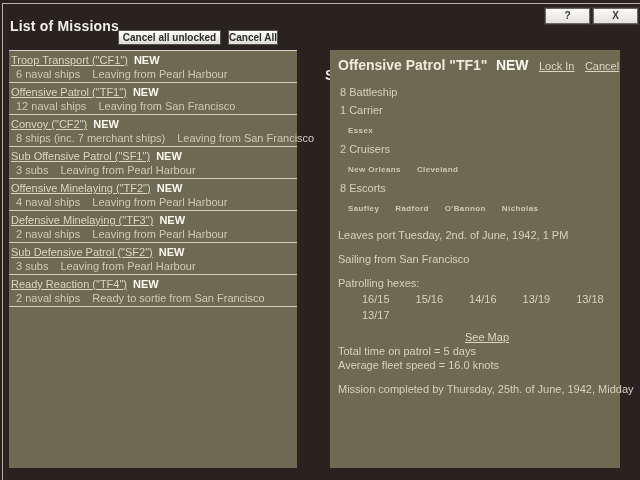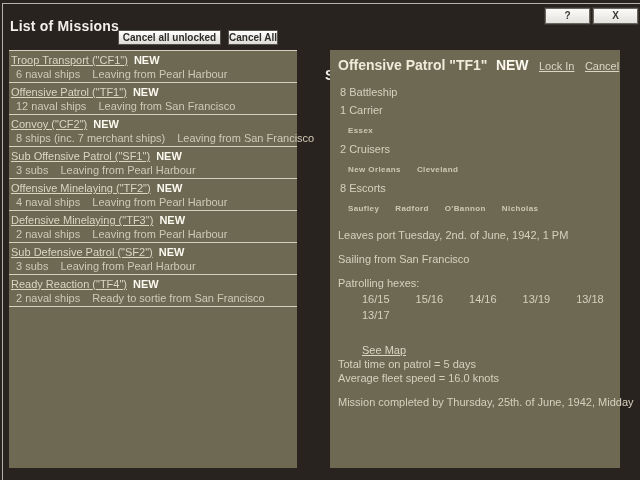--- a/index.html
+++ b/index.html
@@ -194,21 +194,21 @@
 
   <div class="d-line blk">Leaves port Tuesday, 2nd. of June, 1942, 1 PM</div>
   <div class="d-line blk" style="margin-top:12px;">Sailing from San Francisco</div>
 
   <div class="d-line blk" style="margin-top:12px;">Patrolling hexes:</div>
   <div id="hex-section">
       <div class="d-line hex-row"><span class="hex">16/15</span><span class="hex">15/16</span><span class="hex">14/16</span><span class="hex">13/19</span><span class="hex">13/18</span></div>
       <div class="d-line hex-row"><span class="hex">13/17</span></div>
     </div>
 
-  <div class="d-line" style="margin-top:23px;">
+  <div class="d-line" style="margin-top:10px;text-align:center;">
     <span class="see-map">See Map</span>
   </div>
   <div class="d-line" style="margin-top:2px;">Total time on patrol = 5 days</div>
 
   <div class="d-line" style="margin-top:2px;">Average fleet speed = 16.0 knots</div>
 
   <div class="d-line blk" style="margin-top:12px;">Mission completed by Thursday, 25th. of June, 1942, Midday</div>
 </div>
 
 </body></html>

